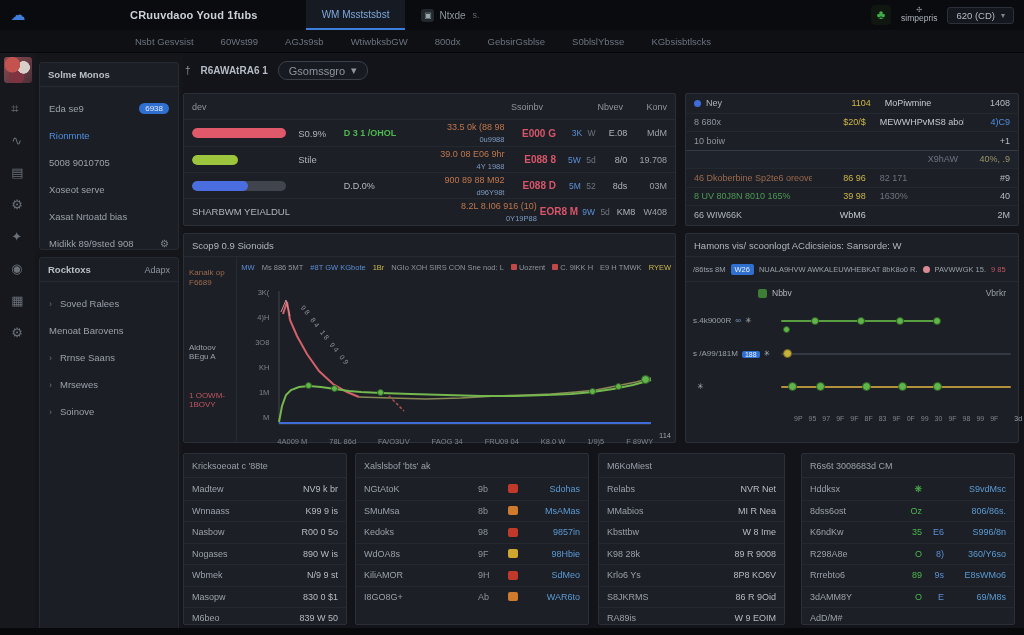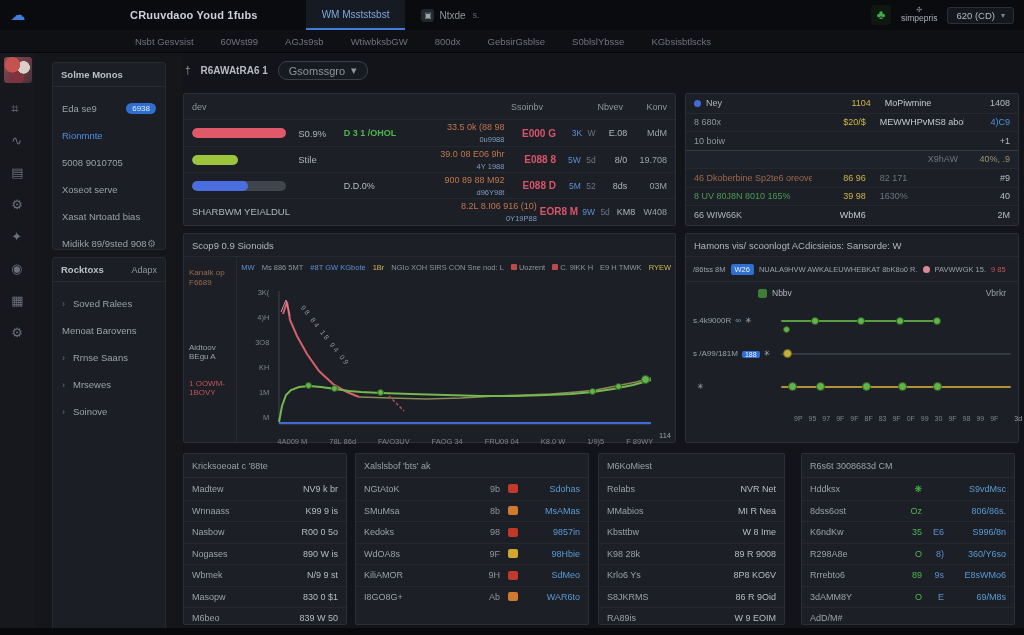--- a/index.html
+++ b/index.html
@@ -26,21 +26,21 @@
 
 .rail{position:absolute;left:0;top:53px;width:35px;height:582px;background:#16181d;display:flex;flex-direction:column;align-items:center;z-index:4}
 .avatar{width:28px;height:26px;margin-top:4px;border-radius:3px;background:
  radial-gradient(circle at 30% 30%,#c4524e 0 28%,transparent 30%),
  radial-gradient(circle at 70% 40%,#d8d0c8 0 24%,transparent 26%),
  radial-gradient(circle at 45% 75%,#7e3440 0 30%,transparent 32%),
  linear-gradient(135deg,#8c4a52,#4a3038)}
 .ric{margin-top:19px;font-size:13px;color:#6a7078;cursor:pointer;line-height:1}
 
 .side{position:absolute;left:35px;top:53px;width:148px;height:582px;background:#14161a;z-index:3}
-.card{background:#1b1e24;border:1px solid #262b33;border-radius:3px;margin:0 17px}
+.card{background:#1b1e24;border:1px solid #262b33;border-radius:3px;margin:0 4px}
 .card1{margin-top:9px}
 .card2{margin-top:7px;height:395px}
 .chead{display:flex;align-items:center;justify-content:space-between;height:24px;padding:0 8px;border-bottom:1px solid #262b33;font-size:9.5px;font-weight:bold;color:#b9bfc8}
 .cact{font-size:9px;color:#8e959f;font-weight:normal}
 .it{display:flex;align-items:flex-end;height:27px;padding:0 9px;font-size:9.5px;color:#9aa1ab;cursor:pointer}
 .it .lbl{flex:1;white-space:nowrap;overflow:hidden}
 .it.blue .lbl{color:#4f8fe0}
 .bdg{background:#2f6fd0;color:#dfeafc;border-radius:7px;font-size:8px;padding:1px 6px}
 .bdg:empty{display:none}
 .iico{font-size:10px;color:#7d848e}
@@ -89,21 +89,21 @@
 .bv2.dim{color:#6d7480}.bv2.ra{text-align:right;padding-right:6px}
 .bv3{width:46px;text-align:right;color:#b6bcc5;white-space:nowrap}
 .bv3.bluev{color:#4f8fe0}.bv3.dim{color:#9a9469}
 
 .pC{left:0;top:180px;width:493px;height:210px}
 .ctitle,.dtitle{display:flex;align-items:center;height:23px;padding:0 8px;font-size:9.5px;color:#b0b6bf;border-bottom:1px solid #262a31;white-space:nowrap;overflow:hidden}
 .cbody{display:flex;height:185px}
 .cside{width:68px;border-right:1px solid #262a31;position:relative;font-size:8px}
 .cs1{position:absolute;left:5px;top:11px;color:#9c6a4e;line-height:1.2}
 .cs2{position:absolute;left:5px;top:86px;color:#9aa1ab}
-.cs3{position:absolute;left:5px;top:122px;color:#c05560}
+.cs3{position:absolute;left:5px;top:134px;color:#c05560}
 .carea{flex:1;position:relative;padding:3px 4px 0 4px}
 .lgd{display:flex;align-items:center;gap:7px;font-size:7.5px;white-space:nowrap;overflow:hidden;height:14px}
 .lgt{display:flex;align-items:center;gap:2px}
 .lgt b{font-weight:normal}
 .cb b{color:#5b8fd6}.cg b{color:#8e959f}.cy b{color:#cdb64a}
 .ri{width:6px;height:6px;background:#c04848;border-radius:1px}
 .cplot{position:relative;width:412px;height:150px;margin-top:12px}
 .cplot svg{position:absolute;left:0;top:0}
 .ylab{position:absolute;left:2px;top:2px;height:134px;width:26px;display:flex;flex-direction:column;justify-content:space-between;text-align:right;font-size:7.5px;color:#7d848e}
 .cdot{position:absolute;border-radius:50%;border:1px solid #2e5c23}
@@ -133,21 +133,21 @@
 
 .pb1{left:0;top:400px;width:164px;height:172px}
 .pb2{left:172px;top:400px;width:234px;height:172px}
 .pb3{left:415px;top:400px;width:187px;height:172px}
 .pb4{left:618px;top:400px;width:214px;height:172px}
 .ptitle{height:24px;display:flex;align-items:center;padding:0 8px;font-size:9px;color:#9aa1ab;border-bottom:1px solid #262a31;white-space:nowrap;overflow:hidden}
 .prow{height:21.5px;display:flex;align-items:center;border-top:1px solid #24282f;padding:0 8px;font-size:9px;cursor:pointer}
 .prow:first-of-type{border-top:none}
 .plab{flex:1;color:#9aa1ab;white-space:nowrap;overflow:hidden}
 .pval{text-align:right;color:#b6bcc5;white-space:nowrap}
-.pn{width:22px;text-align:right;color:#8e959f}
+.pn{width:22px;color:#8e959f}
 .blk{width:10px;height:9px;border-radius:2px;margin-left:8px}
 .blk.red{background:#c0392b}.blk.orange{background:#d07a2e}.blk.yellow{background:#d0a72e}
 .plink{width:62px;text-align:right;color:#5b9bd5;white-space:nowrap;overflow:hidden}
 .g1{width:24px;text-align:right;color:#4db84f;font-size:9px}
 .g2{width:22px;text-align:right;color:#5b8fd6;font-size:9px}
 .bottombar{position:absolute;left:0;bottom:0;width:1024px;height:7px;background:#08090b;z-index:7}
 </style>
 </head>
 <body>
 

